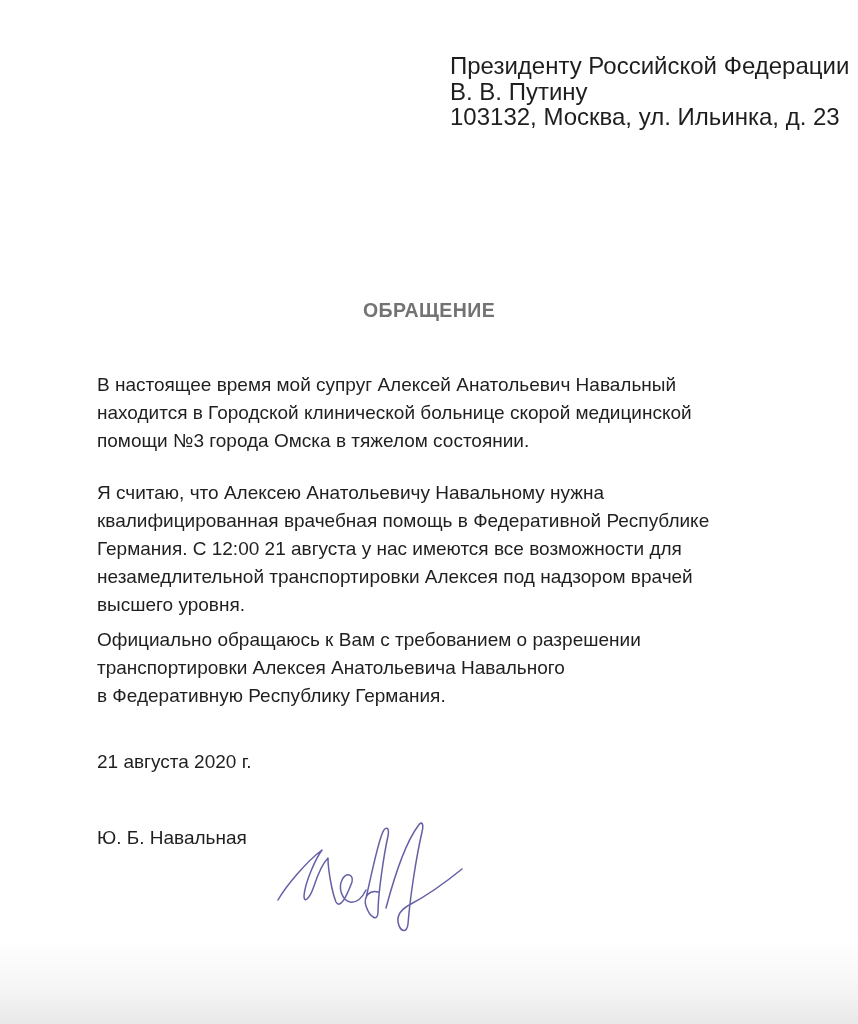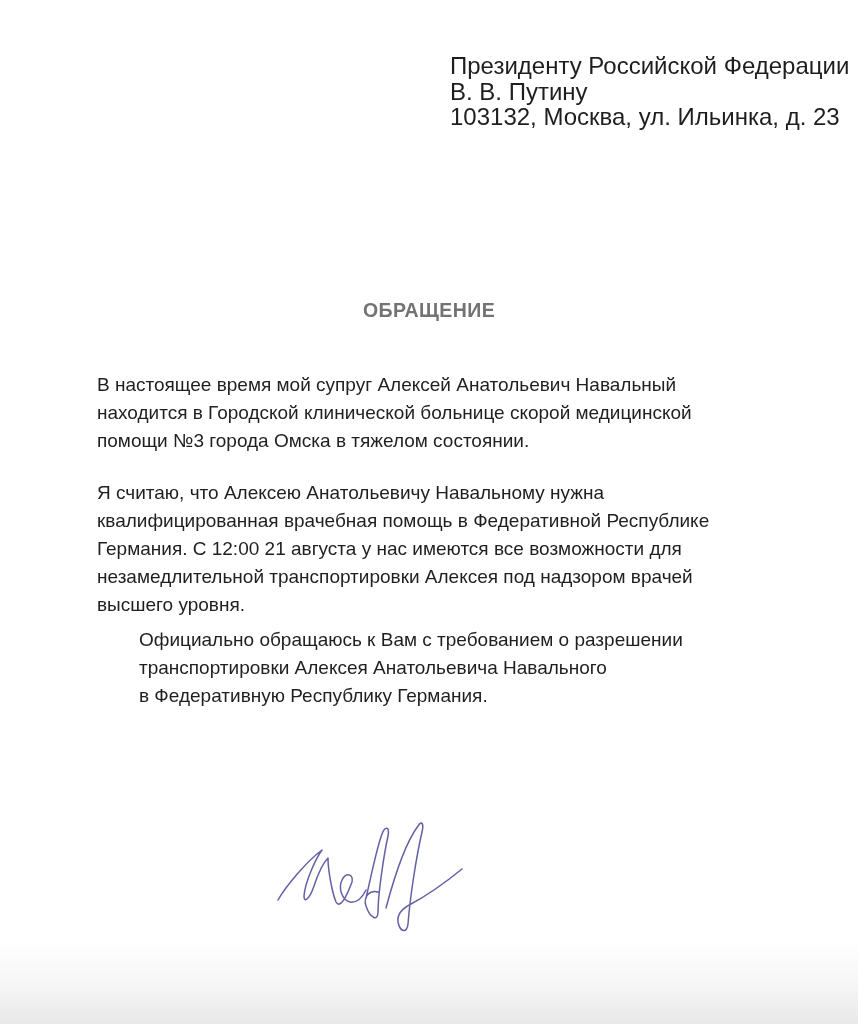--- a/index.html
+++ b/index.html
@@ -46,21 +46,21 @@
     left: 97px;
     width: 690px;
     margin: 0;
     font-size: 19px;
     line-height: 28px;
     white-space: pre-line;
     color: #1f1f1f;
   }
   .para-1 { top: 371px; }
   .para-2 { top: 479px; }
-  .para-3 { top: 626px; margin-left: 42px; }
+  .para-3 { top: 626px; }
   .date-line {
     position: absolute;
     left: 97px;
     top: 748px;
     font-size: 19px;
     line-height: 28px;
     color: #1f1f1f;
   }
   .signer-name {
     position: absolute;
@@ -112,21 +112,23 @@
   <p class="para para-2">Я считаю, что Алексею Анатольевичу Навальному нужна
 квалифицированная врачебная помощь в Федеративной Республике
 Германия. С 12:00 21 августа у нас имеются все возможности для
 незамедлительной транспортировки Алексея под надзором врачей
 высшего уровня.</p>
 
   <p class="para para-3">Официально обращаюсь к Вам с требованием о разрешении
 транспортировки Алексея Анатольевича Навального
 в Федеративную Республику Германия.</p>
 
+  <div class="date-line">21 августа 2020 г.</div>
 
+  <div class="signer-name">Ю. Б. Навальная</div>
 
   <svg class="signature-svg" viewBox="0 0 210 145" xmlns="http://www.w3.org/2000/svg" aria-hidden="true">
     <path d="M 12,94
              C 20,80 40,56 56,44
              C 50,52 39,76 38,90
              C 38,98 44,92 48,80
              C 52,68 58,56 62,52
              C 62,64 66,86 70,96
              C 74,103 80,92 86,76
              C 88,68 80,66 76,74

